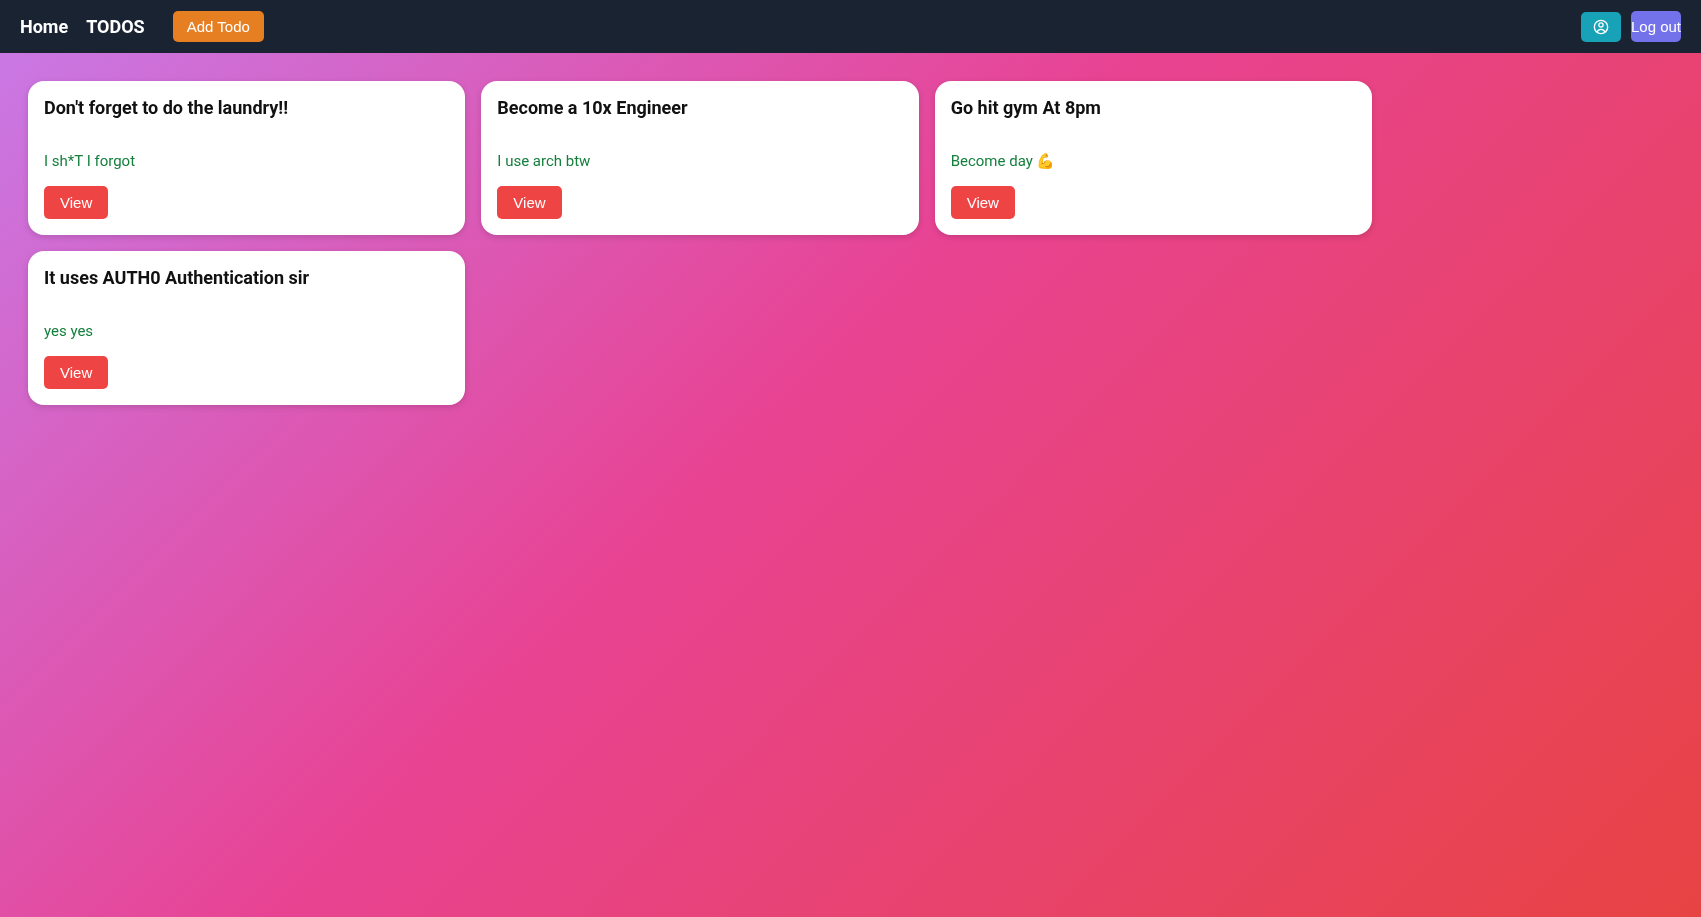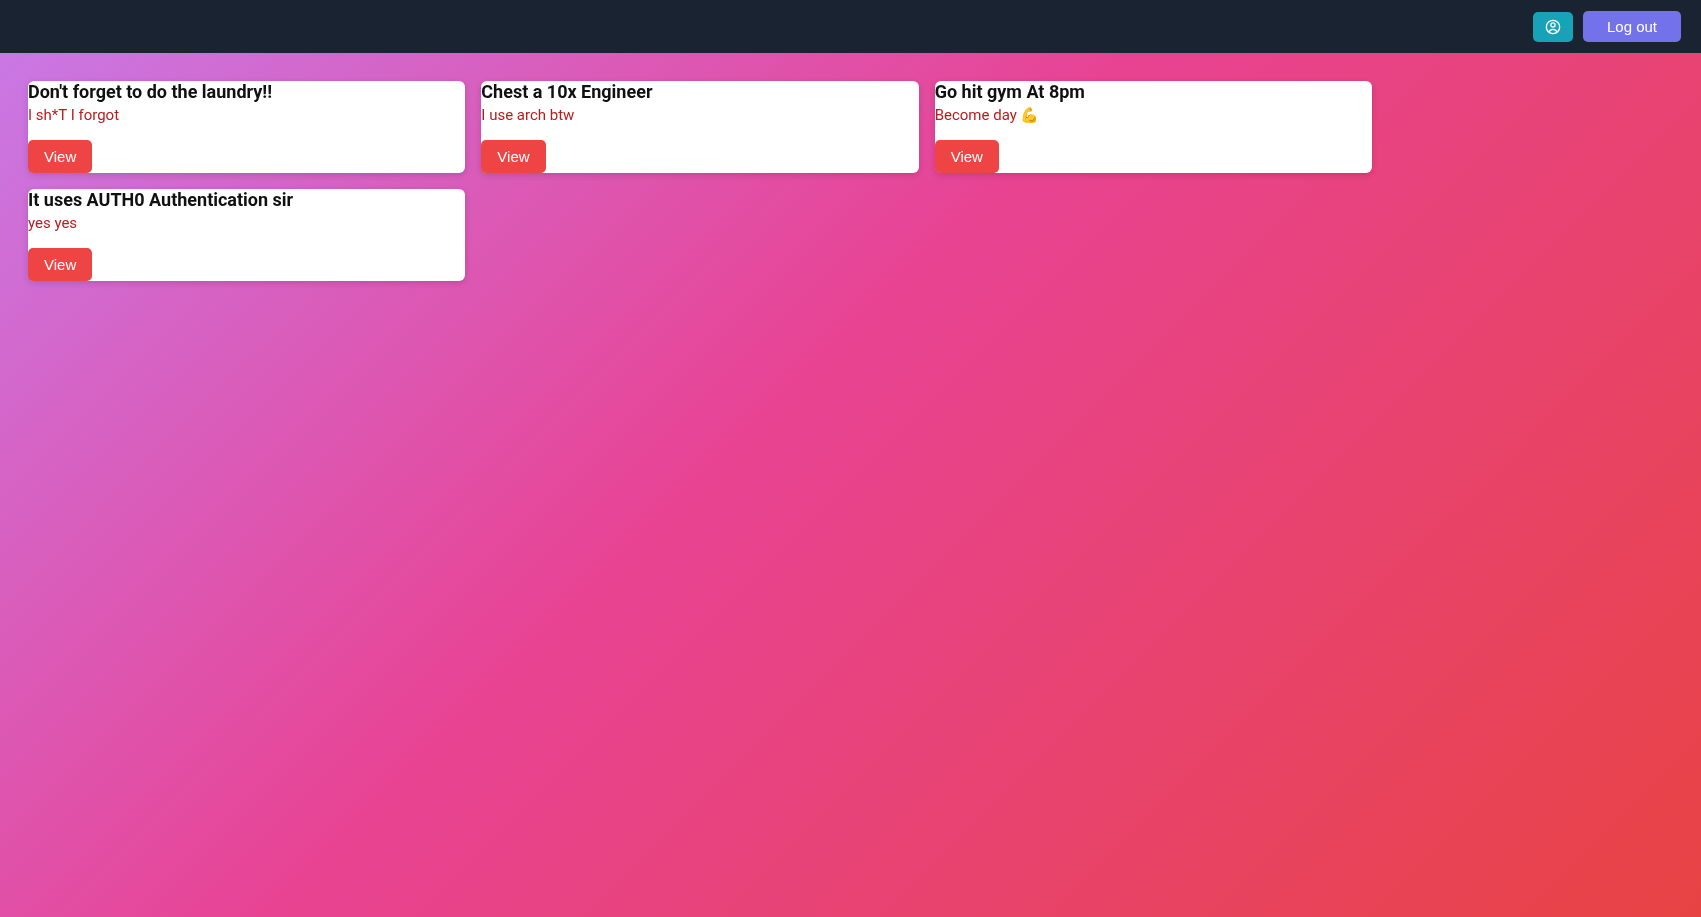--- a/index.html
+++ b/index.html
@@ -51,63 +51,70 @@
     }
     .btn-cyan {
       background: #17a2b8;
       padding: 7px 12px;
       display: inline-flex;
       align-items: center;
       justify-content: center;
     }
     .btn-purple {
       background: #7472ea;
-      padding: 7px 24px;
+      padding: 7px 0;
     }
     .content {
       padding: 28px 28px;
       display: grid;
       grid-template-columns: repeat(3, minmax(0, 1fr));
       gap: 16px;
       max-width: 1400px;
     }
     .card {
       background: #fff;
-      border-radius: 6px;
+      border-radius: 16px;
+      padding: 16px;
       box-shadow: 0 2px 6px rgba(0,0,0,0.15);
       display: flex;
       flex-direction: column;
       align-items: flex-start;
     }
     .card-title {
       font-size: 18px;
       font-weight: 700;
       color: #111;
       margin-bottom: 4px;
     }
     .card-subtitle {
       font-size: 15px;
-      color: #b91c1c;
+      color: #15803d;
       margin-bottom: 16px;
+      margin-top: 30px;
     }
     .btn-green {
       background: #ef4444;
       padding: 8px 16px;
       font-size: 15px;
     }
     .user-icon-svg {
       width: 16px;
       height: 16px;
       display: block;
     }
   </style>
 </head>
 <body>
 
 <nav class="navbar">
+  <div class="nav-left">
+    <a class="nav-link">Home</a>
+    <a class="nav-link">TODOS</a>
+    <button class="btn btn-orange">Add Todo</button>
+  </div>
   <div class="nav-right">
     <button class="btn btn-cyan">
       <span>
         <svg class="user-icon-svg" viewBox="0 0 24 24" fill="none" stroke="#fff" stroke-width="2">
           <circle cx="12" cy="12" r="10"></circle>
           <circle cx="12" cy="9" r="3.2"></circle>
           <path d="M5.5 20c1.5-3 4-4.5 6.5-4.5s5 1.5 6.5 4.5"></path>
         </svg>
       </span>
     </button>
@@ -115,21 +122,21 @@
   </div>
 </nav>
 
 <div class="content">
   <div class="card">
     <div class="card-title">Don't forget to do the laundry!!</div>
     <div class="card-subtitle">I sh*T I forgot</div>
     <button class="btn btn-green">View</button>
   </div>
   <div class="card">
-    <div class="card-title">Chest a 10x Engineer</div>
+    <div class="card-title">Become a 10x Engineer</div>
     <div class="card-subtitle">I use arch btw</div>
     <button class="btn btn-green">View</button>
   </div>
   <div class="card">
     <div class="card-title">Go hit gym At 8pm</div>
     <div class="card-subtitle">Become day 💪</div>
     <button class="btn btn-green">View</button>
   </div>
   <div class="card">
     <div class="card-title">It uses AUTH0 Authentication sir</div>

